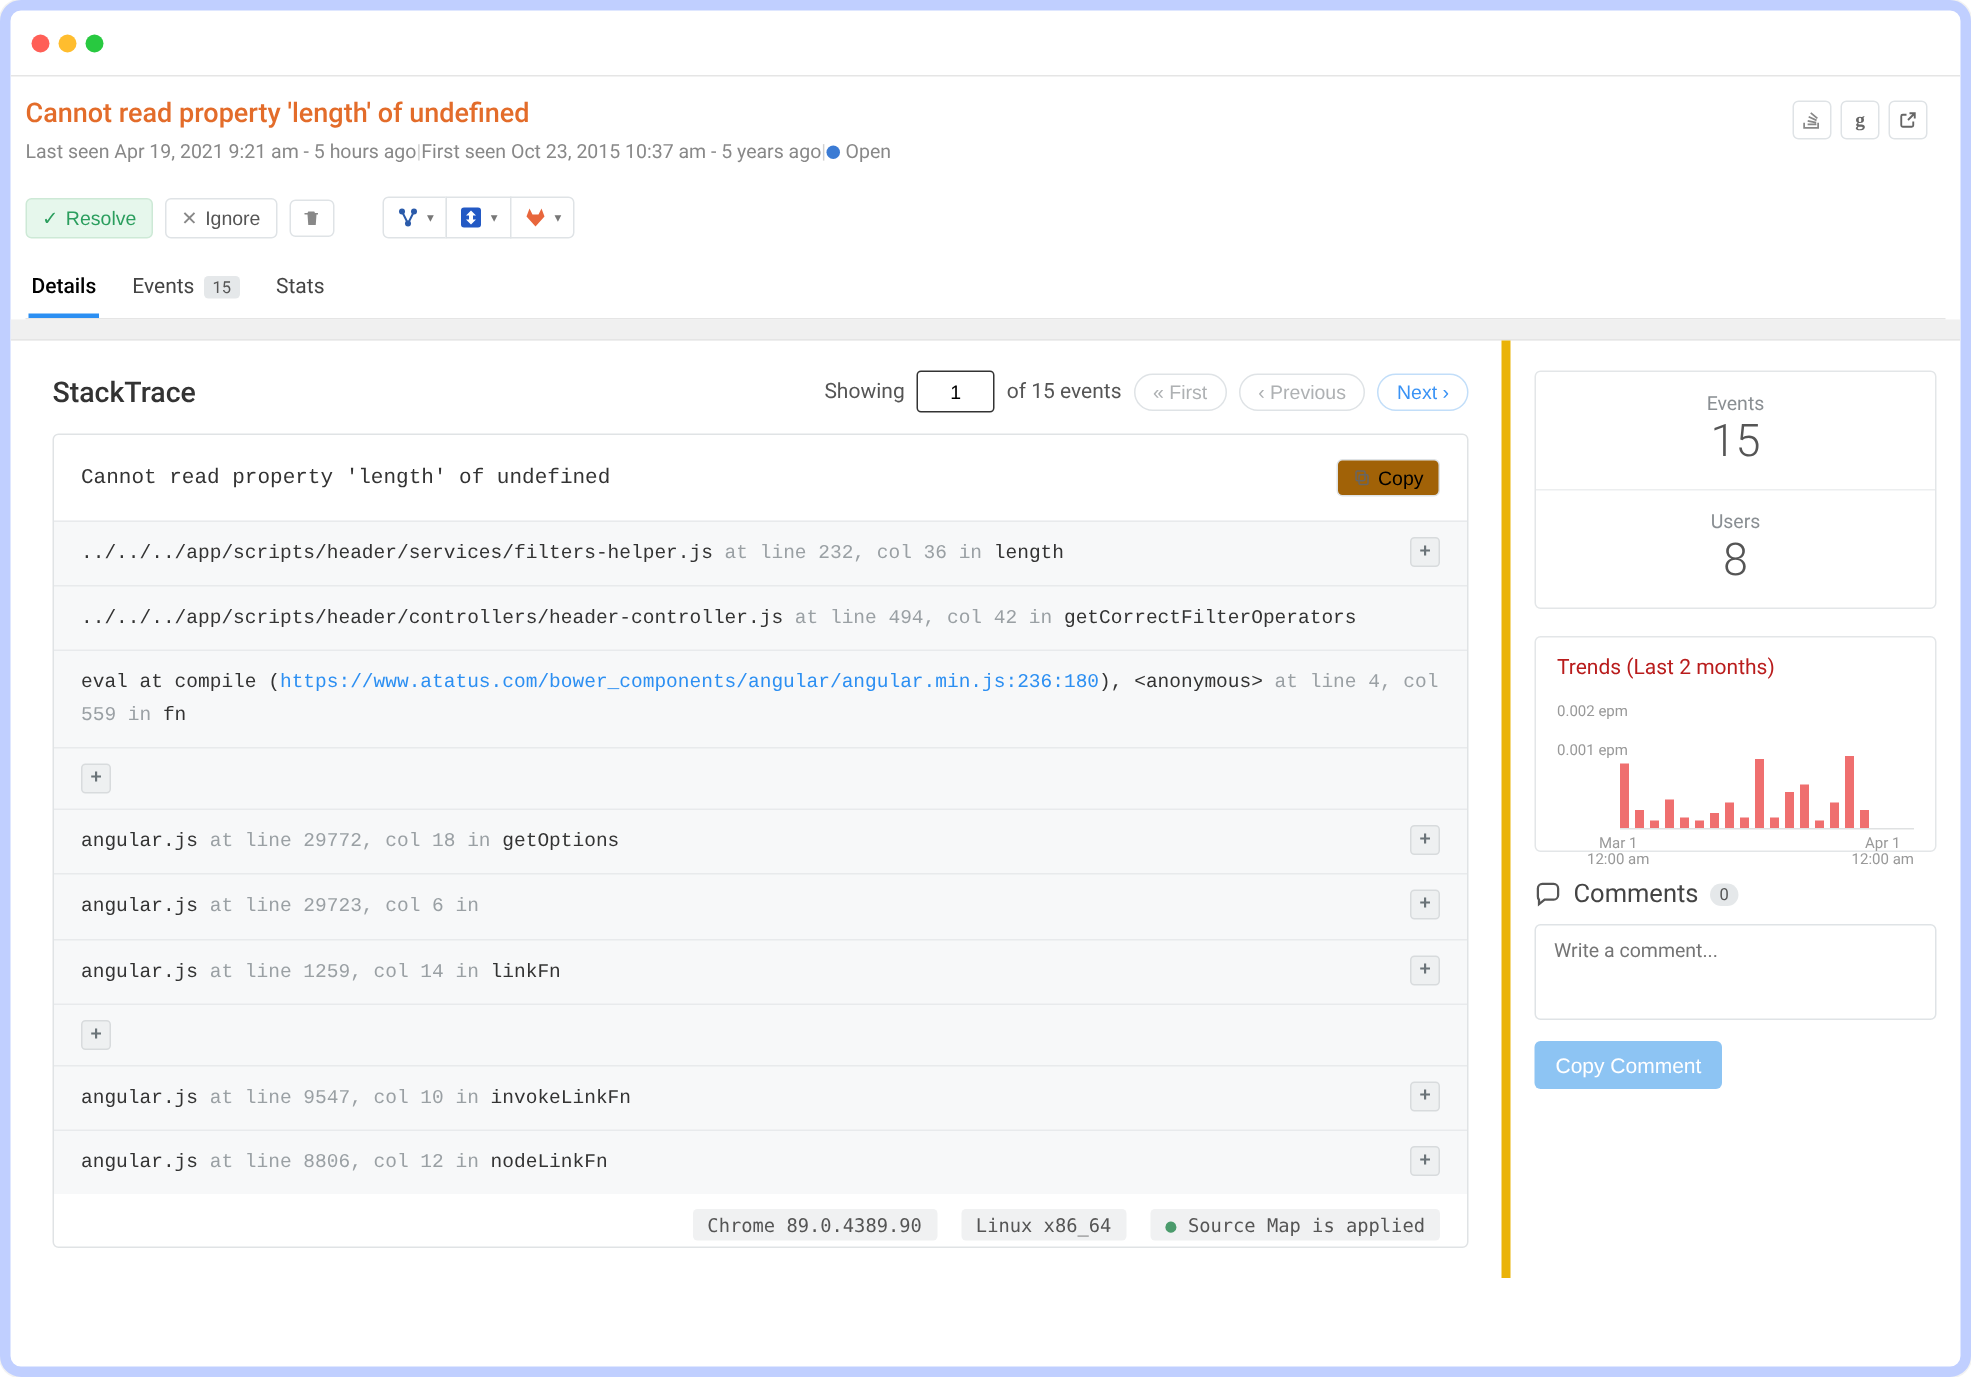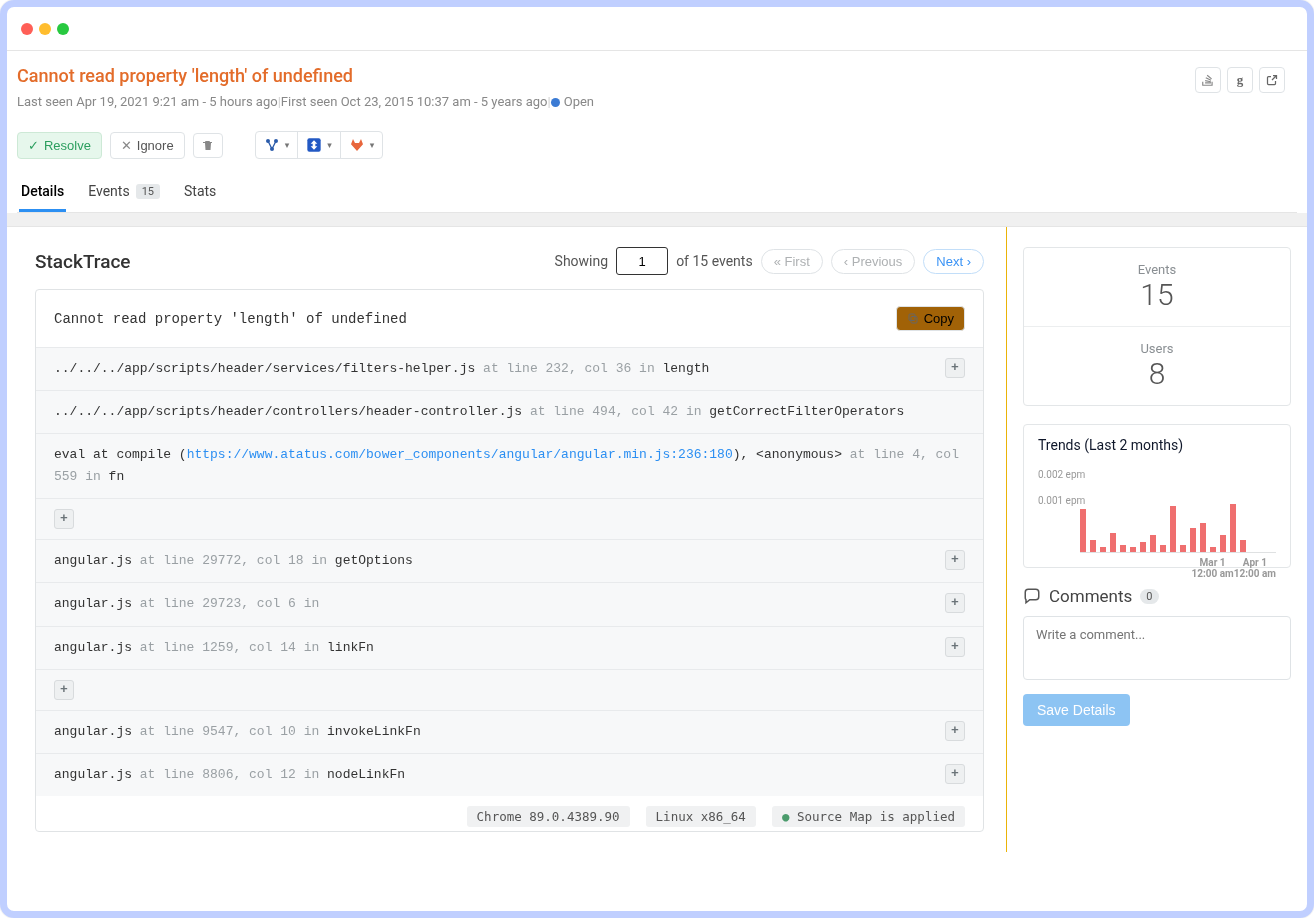--- a/index.html
+++ b/index.html
@@ -20,21 +20,21 @@
 .btn-group { display:inline-flex; }
 .btn-group .btn { border-radius:0; margin-left:-1px; }
 .btn-group .btn:first-child { border-radius:4px 0 0 4px; margin-left:0;}
 .btn-group .btn:last-child { border-radius:0 4px 4px 0;}
 .tabs { border-bottom:1px solid #e5e5e5; display:flex; gap:20px; padding-left:2px; }
 .tab { padding:8px 2px 10px 2px; font-size:14px; color:#444; cursor:pointer; border-bottom:3px solid transparent; display:flex; align-items:center; gap:6px;}
 .tab.active { color:#000000; border-bottom-color:#2c8ff2; font-weight:500;}
 .badge { background:#e5e8ea; color:#555; font-size:11px; border-radius:3px; padding:1px 6px; }
 .gray-strip { background:#f0f0f0; height:14px; border-bottom:1px solid #e5e5e5;}
 .main-grid { display:flex; }
-.main-left { flex:1; border-right:1px solid #eab308; padding:20px 22px 20px 28px; }
+.main-left { flex:1; border-right:6px solid #eab308; padding:20px 22px 20px 28px; }
 .main-right { width:300px; padding:20px 16px; }
 .st-header { display:flex; align-items:center; justify-content:space-between; margin-bottom:14px; flex-wrap:wrap; }
 .st-title { font-size:19px; font-weight:500; color:#333; }
 .pager { display:flex; align-items:center; gap:8px; font-size:14px; color:#555;}
 .pager input { width:52px; height:28px; border:1.5px solid #333; border-radius:3px; text-align:center; font-size:13px; }
 .pill { border:1px solid #dfe3e6; border-radius:14px; padding:4px 12px; font-size:13px; color:#aeb1b3; background:#fff; cursor:pointer; }
 .pill.active { color:#3a93f5; border-color:#c2def9; }
 .trace-panel { border:1px solid #e0e3e5; border-radius:4px; }
 .trace-head { padding:16px 18px; display:flex; align-items:center; justify-content:space-between; }
 .trace-head-msg { font-family: "SFMono-Regular", Consolas, "Liberation Mono", Menlo, monospace; font-size:14px; color:#333; }
@@ -44,26 +44,26 @@
 .frame .gray { color:#9aa0a4; }
 .frame a { color:#2c8ff2; text-decoration:none; }
 .expand { border:1px solid #d8dbdd; border-radius:3px; width:20px; height:20px; display:flex;align-items:center;justify-content:center; background:#eef0f1; color:#6a7378; cursor:pointer; font-size:13px; font-weight:bold; flex-shrink:0;}
 .env-tags { display:flex; gap:16px; justify-content:flex-end; padding:10px 18px 4px; font-family:"SFMono-Regular",Consolas,monospace; font-size:12.5px; }
 .env-tag { background:#f0f1f2; padding:3px 10px; border-radius:3px; color:#555;}
 .card { border:1px solid #e3e6e8; border-radius:4px; margin-bottom:18px; }
 .stat-row { text-align:center; padding:14px 0; }
 .stat-row + .stat-row { border-top:1px solid #eceeef; }
 .stat-label { font-size:13px; color:#8a8f93; }
 .stat-value { font-size:30px; color:#555; font-weight:300; }
-.trends-title { color:#0f172a; font-size:14px; padding:12px 14px 4px; }
+.trends-title { color:#b91c1c; font-size:14px; padding:12px 14px 4px; }
 .chart { height:110px; padding:6px 14px 10px; position:relative; }
 .chart .y-lbl { position:absolute; left:14px; font-size:10px; color:#999; }
 .bars { display:flex; align-items:flex-end; height:50px; gap:4px; margin-top:40px; margin-left:42px; border-bottom:1px solid #dfe1e2;}
 .bar { width:6px; background:#ef6f6f; }
-.x-lbls { display:flex; justify-content:flex-end; font-size:10px; color:#999; margin-left:20px; margin-top:4px;font-weight:bold;}
+.x-lbls { display:flex; justify-content:space-between; font-size:10px; color:#999; margin-left:20px; margin-top:4px;}
 .comments-title { font-size:17px; color:#444; display:flex; align-items:center; gap:8px; margin-bottom:10px;}
 .comment-box { border:1px solid #dfe3e6; border-radius:4px; width:100%; min-height:64px; padding:10px 12px; font-size:13px; color:#999; resize:none; font-family:inherit;}
 .save-comment { margin-top:10px; background:#7abaf2; color:#fff; border:none; border-radius:4px; padding:8px 14px; font-size:14px; cursor:pointer; opacity:.85;}
 .right-icons { position:absolute; right:22px; top:60px; display:flex; gap:6px;}
 .right-icon-btn { border:1px solid #dfe3e6; border-radius:4px; width:26px;height:26px; display:flex;align-items:center;justify-content:center; font-size:13px; color:#666; cursor:pointer; background:#fff; font-family:serif;}
 .caret { font-size:9px; color:#777; }
 .check { color:#2b9e5e; }
 .x-ic { color:#888; }
 .integ-icon { display:inline-block; width:16px;height:16px; vertical-align:middle; }
 </style>
@@ -274,16 +274,16 @@
       </div>
 
       <div class="comments-title">
         <svg width="18" height="18" viewBox="0 0 24 24">
             <path fill="none" stroke="#555" stroke-width="2" d="M21 13a4 4 0 0 1-4 4H9l-5 4v-4a4 4 0 0 1-1-3V7a4 4 0 0 1 4-4h10a4 4 0 0 1 4 4v6z"></path>
           </svg>
         <span>Comments</span>
         <span class="badge" style="border-radius:9px">0</span>
       </div>
       <textarea class="comment-box" placeholder="Write a comment..." style=""></textarea>
-      <button class="save-comment">Save Details</button>
+      <button class="save-comment">Copy Comment</button>
     </div>
   </div>
 </div>
 
 </body></html>

